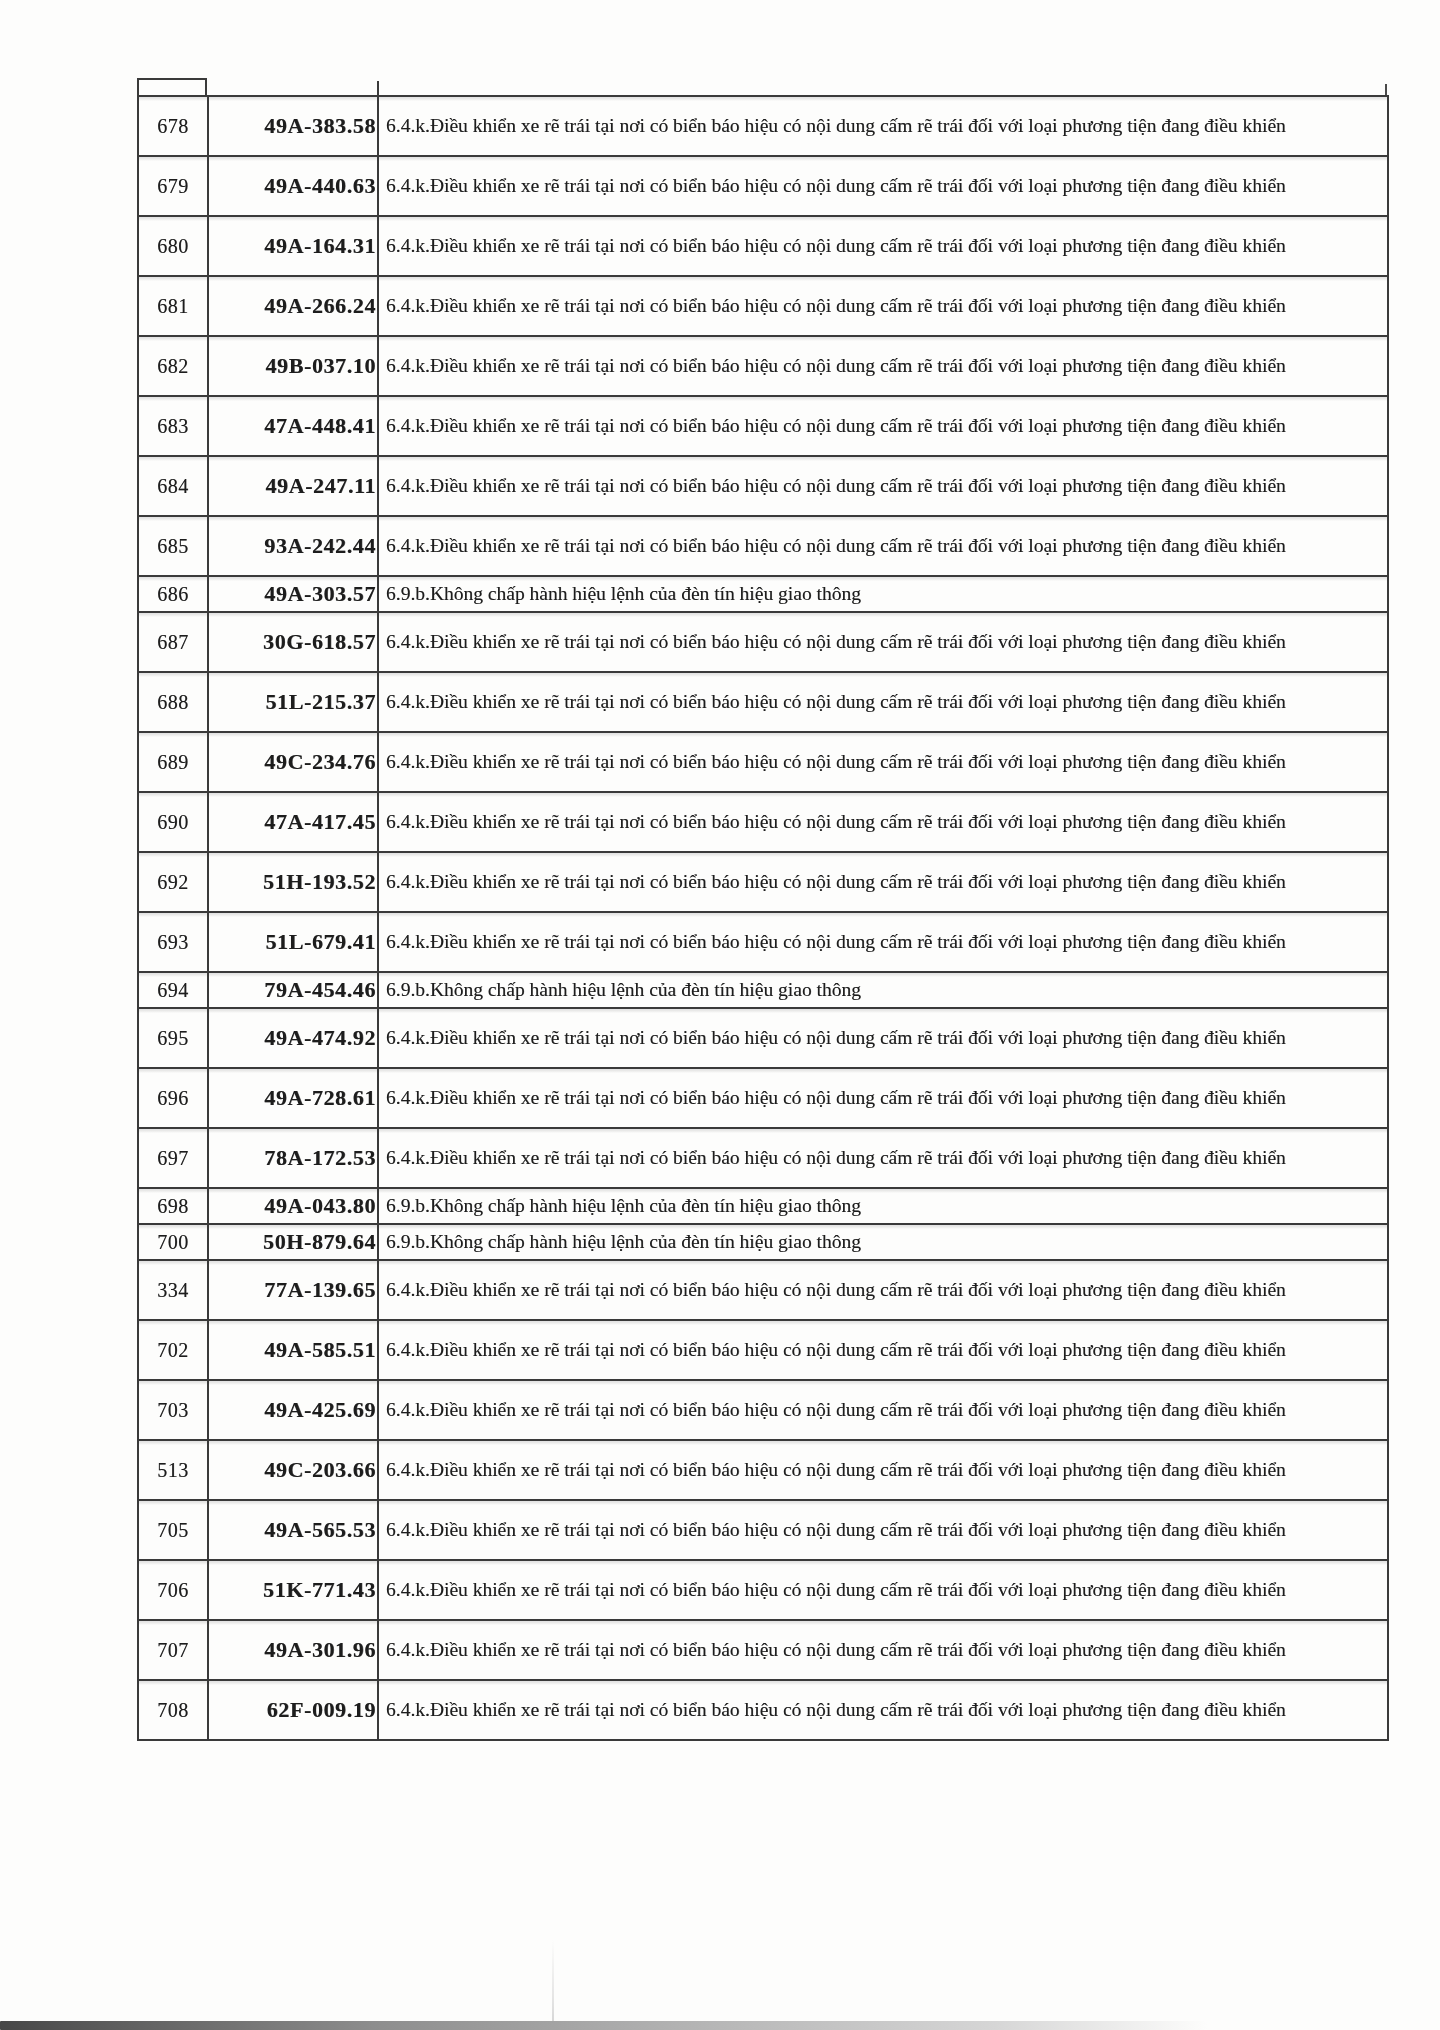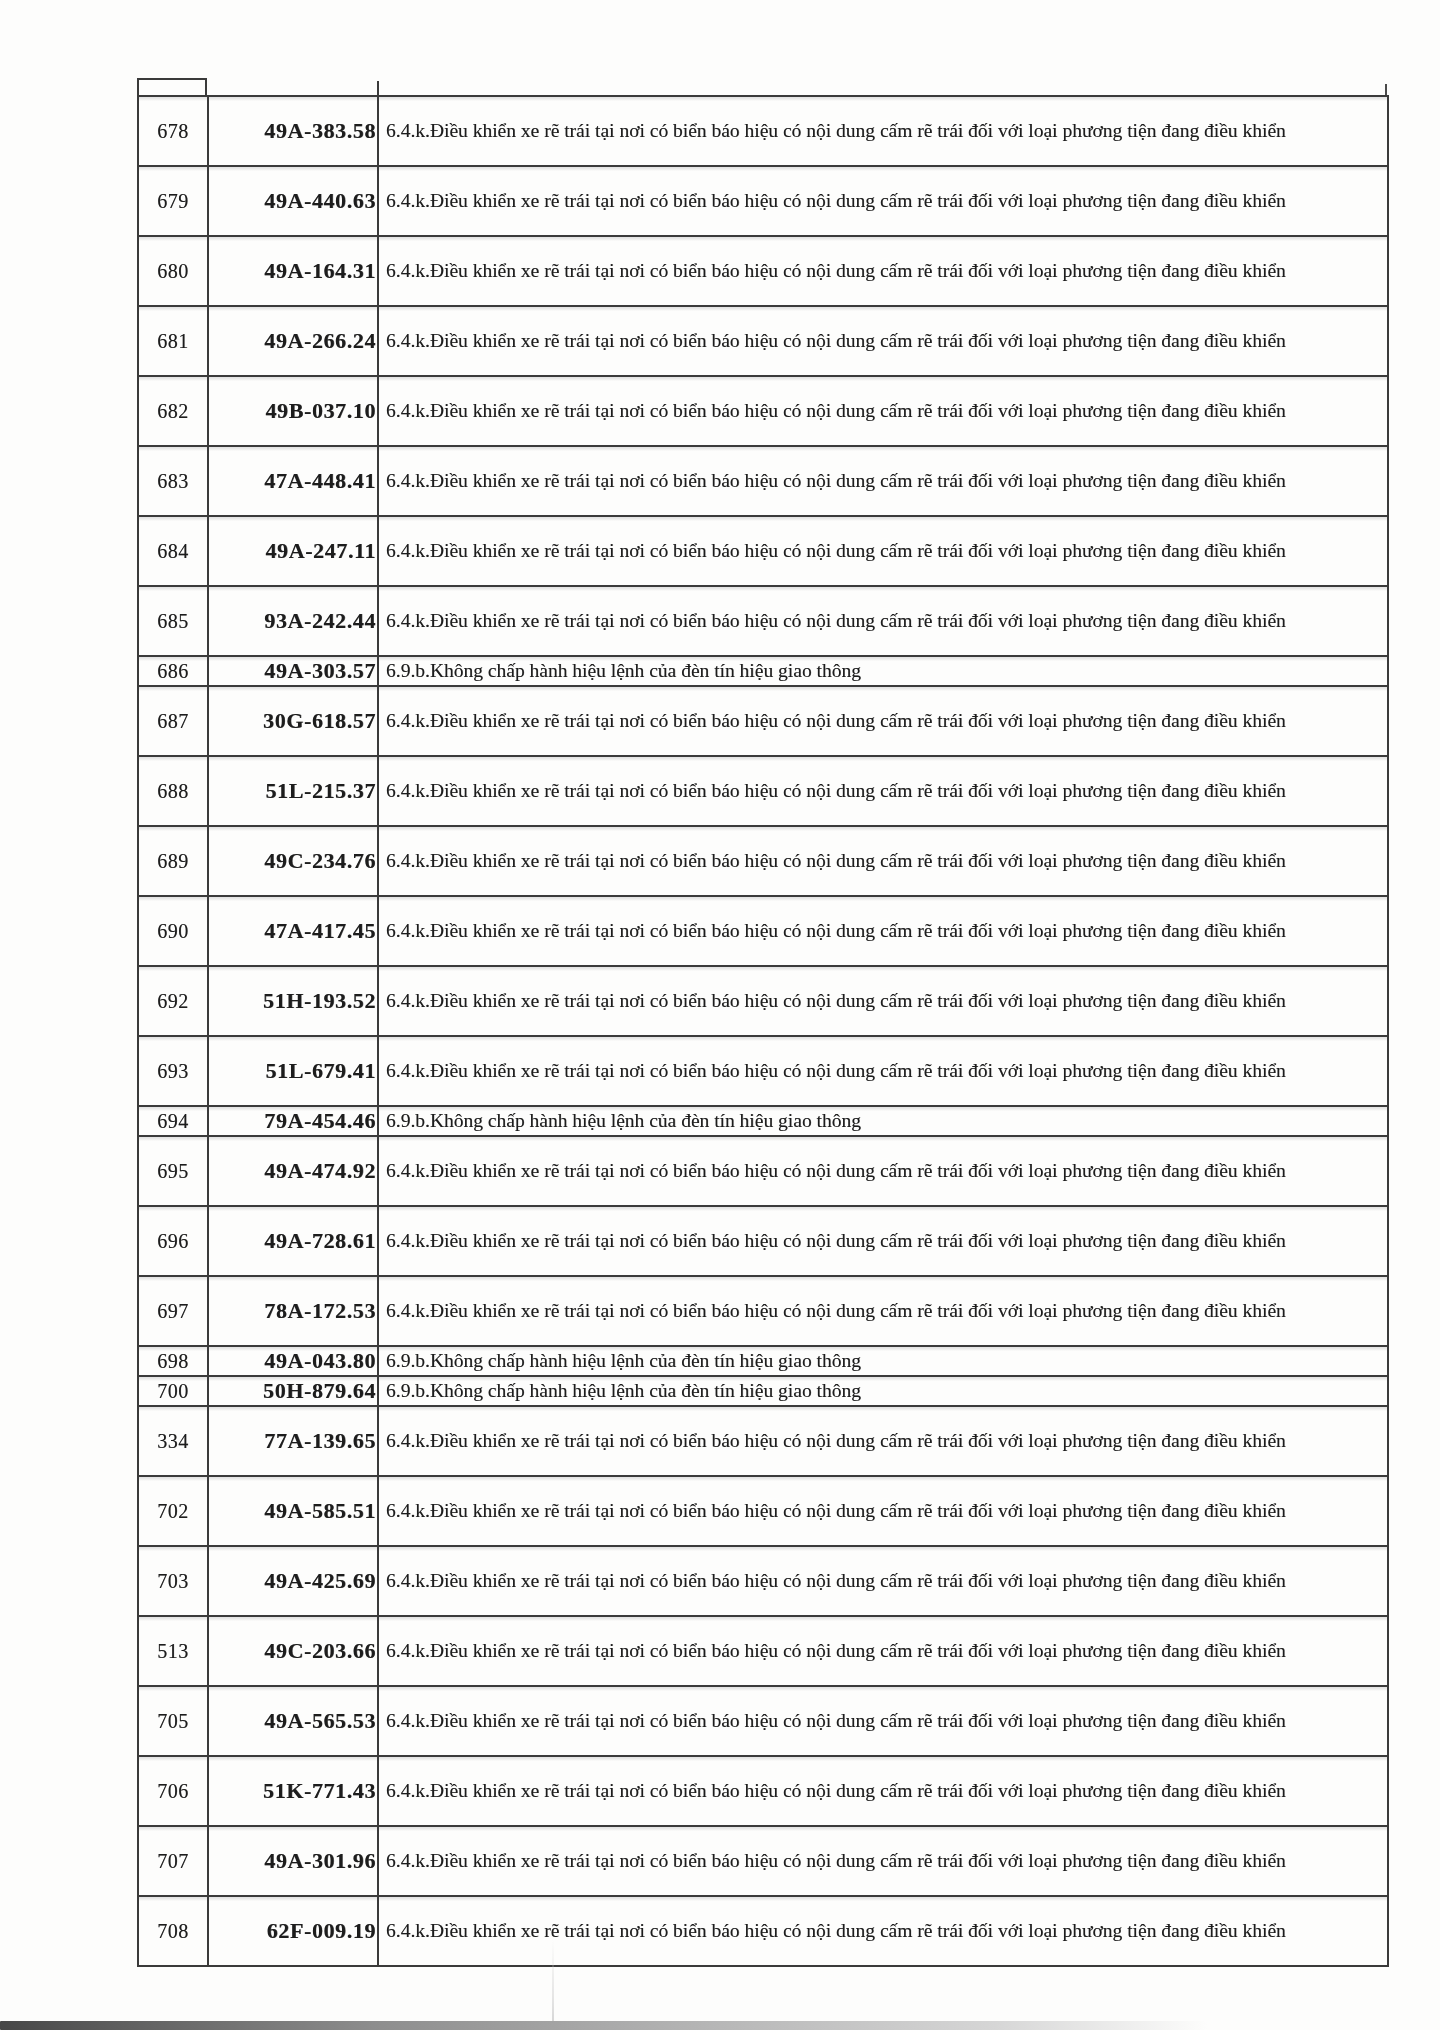--- a/index.html
+++ b/index.html
@@ -34,22 +34,22 @@
   .violations-table td {
     border: 2px solid #3a3a3a;
     vertical-align: middle;
     color: #1d1d1d;
     
     background-image: linear-gradient(to bottom,
       rgba(115,115,115,0.20) 0px,
       rgba(115,115,115,0.12) 2px,
       rgba(115,115,115,0.0) 4px);
   }
-  tr.row-tall { height: 70px; }
-  tr.row-short { height: 30px; margin-left: 24px; }
+  tr.row-tall { height: 60px; }
+  tr.row-short { height: 36px; margin-left: 24px; }
   .cell-no {
     text-align: center;
     font-size: 20px;
     letter-spacing: 0.5px;
     text-shadow: 0.3px 0.3px 0.6px rgba(45,45,45,0.55);
   }
   .cell-plate {
     text-align: right;
     font-weight: bold;
     font-size: 22px;

